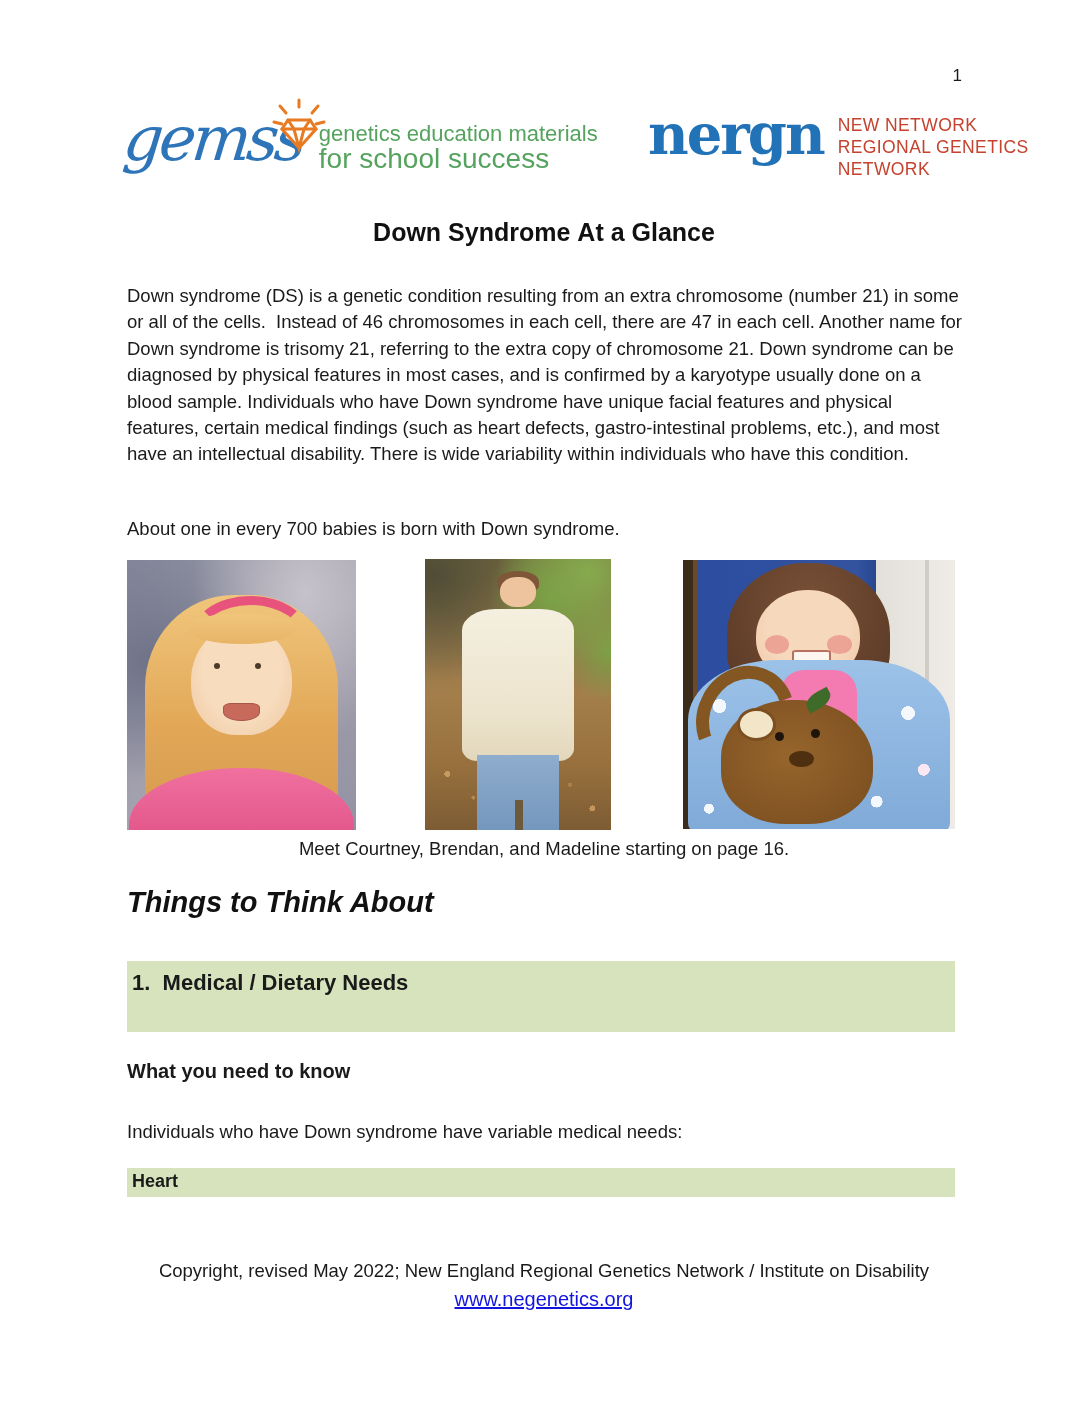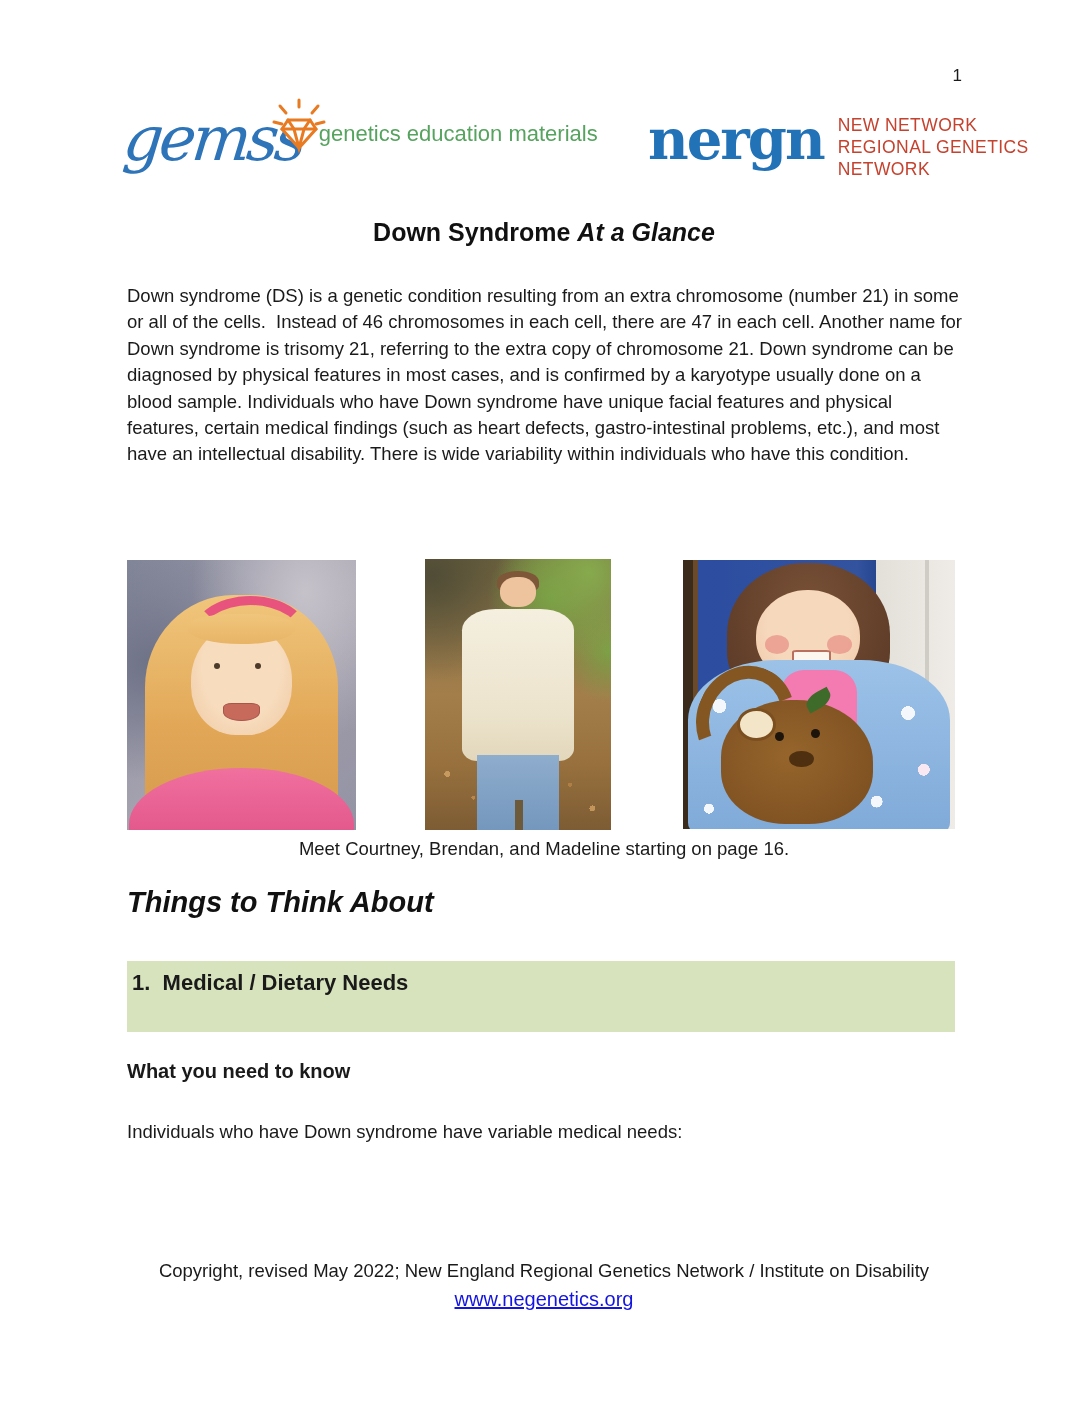--- a/index.html
+++ b/index.html
@@ -10,30 +10,30 @@
 
   
   .gemss{position:absolute;left:124px;top:100px;display:flex;align-items:flex-start;}
   .gemss-word{font-family:"DejaVu Serif",serif;font-style:italic;font-size:62px;line-height:78px;
               letter-spacing:-4px;color:var(--gemss-blue,#2e74b9);transform:skewX(-6deg);}
   .gemss-diamond{position:absolute;left:142px;top:-2px;}
   .gemss-tag{margin-left:16px;padding-top:24px;color:var(--gemss-green,#55a35e);white-space:nowrap;}
   .gemss-tag1{font-size:22px;line-height:20px;}
   .gemss-tag2{font-size:28px;line-height:30px;}
 
-  .nergn{position:absolute;left:648px;top:98px;display:flex;align-items:center;}
+  .nergn{position:absolute;left:648px;top:98px;display:flex;align-items:flex-start;}
   .nergn-word{font-family:"DejaVu Serif",serif;font-weight:bold;font-size:56px;line-height:72px;
               letter-spacing:-2px;color:var(--nergn-blue,#2272b8);}
   .nergn-name{margin-left:14px;padding-top:16px;color:var(--nergn-red,#c5422e);
               font-size:17.5px;line-height:22px;letter-spacing:.4px;white-space:nowrap;}
 
   
   .title{position:absolute;left:0;top:218px;width:100%;text-align:center;margin:0;
          font-size:25px;font-weight:bold;color:#111;}
-  .title .it{font-style:italic;margin-left:7px;}
+  .title .it{margin-left:7px;}
 
   .intro{position:absolute;left:127px;top:283px;width:838px;margin:0;
          font-size:18.5px;line-height:26.4px;white-space:pre-wrap;}
   .incidence{position:absolute;left:127px;top:518px;margin:0;font-size:18.5px;}
 
   .caption{position:absolute;left:0;top:838px;width:100%;text-align:center;margin:0;
            font-size:18.5px;}
 
   .things{position:absolute;left:127px;top:886px;margin:0;
           font-size:29px;font-weight:bold;font-style:italic;color:#111;text-align:center;}
@@ -160,36 +160,38 @@
         <line x1="52" y1="8" x2="46" y2="15"></line>
         <line x1="8" y1="24" x2="16" y2="26"></line>
         <line x1="58" y1="24" x2="50" y2="26"></line>
         <polygon points="22,22 44,22 50,31 33,50 16,31" fill="#ffffff"></polygon>
         <polyline points="16,31 50,31"></polyline>
         <polyline points="22,22 28,31 33,50 38,31 44,22"></polyline>
       </g>
     </svg>
     <div class="gemss-tag">
       <div class="gemss-tag1">genetics education materials</div>
+      <div class="gemss-tag2">for school success</div>
     </div>
   </div>
 
   <div class="nergn">
     <span class="nergn-word">nergn</span>
     <div class="nergn-name">
       <div>NEW NETWORK</div>
       <div>REGIONAL GENETICS</div>
       <div>NETWORK</div>
     </div>
   </div>
 
   <h1 class="title"><span>Down Syndrome</span><span class="it">At a Glance</span></h1>
 
   <p class="intro">Down syndrome (DS) is a genetic condition resulting from an extra chromosome (number 21) in some or all of the cells.  Instead of 46 chromosomes in each cell, there are 47 in each cell. Another name for Down syndrome is trisomy 21, referring to the extra copy of chromosome 21. Down syndrome can be diagnosed by physical features in most cases, and is confirmed by a karyotype usually done on a blood sample. Individuals who have Down syndrome have unique facial features and physical features, certain medical findings (such as heart defects, gastro-intestinal problems, etc.), and most have an intellectual disability. There is wide variability within individuals who have this condition.</p>
 
+  <p class="incidence">About one in every 700 babies is born with Down syndrome.</p>
 
   <div class="photo photo-1">
     <div class="p1-hair"></div>
     <div class="p1-band"></div>
     <div class="p1-face"></div>
     <div class="p1-bangs"></div>
     <div class="p1-eye-l"></div>
     <div class="p1-eye-r"></div>
     <div class="p1-mouth"></div>
     <div class="p1-sweater"></div>
@@ -227,19 +229,22 @@
   <h2 class="things">Things to Think About</h2>
 
   <div class="banner banner-medical">
     <span>1.  Medical / Dietary Needs</span>
   </div>
 
   <h3 class="subhead">What you need to know</h3>
 
   <p class="bodyline">Individuals who have Down syndrome have variable medical needs:</p>
 
+  <div class="banner banner-heart">
+    <span>Heart</span>
+  </div>
 
   <p class="copyright">Copyright, revised May 2022; New England Regional Genetics Network / Institute on Disability</p>
   <div class="footer-link">
     <a href="#">www.negenetics.org</a>
   </div>
 
 </div>
 
 </body></html>

